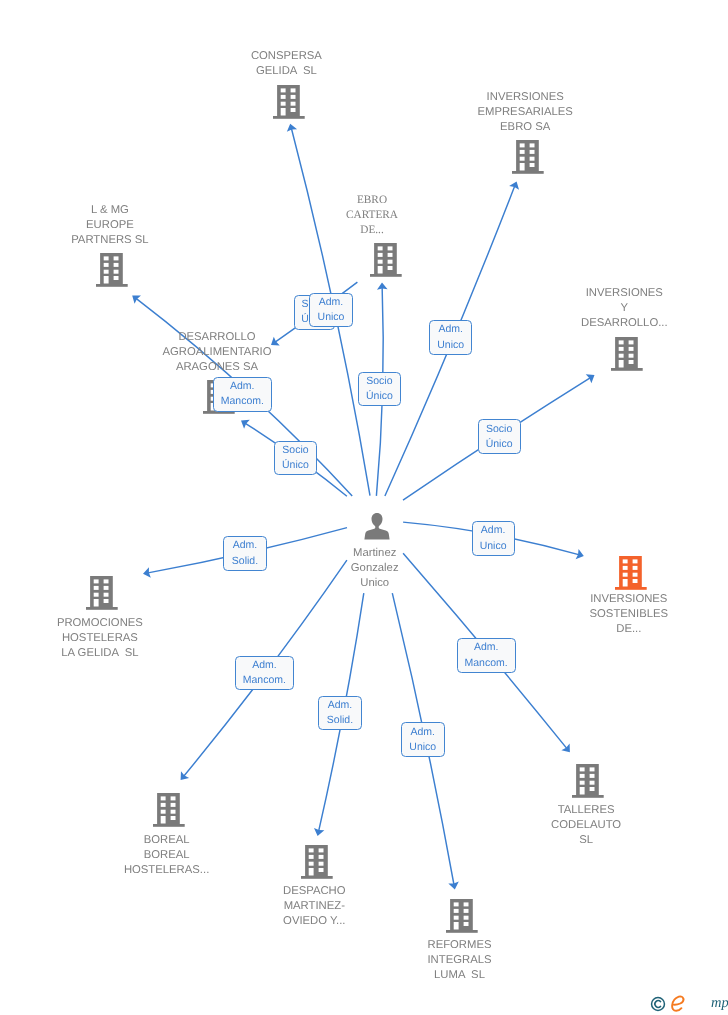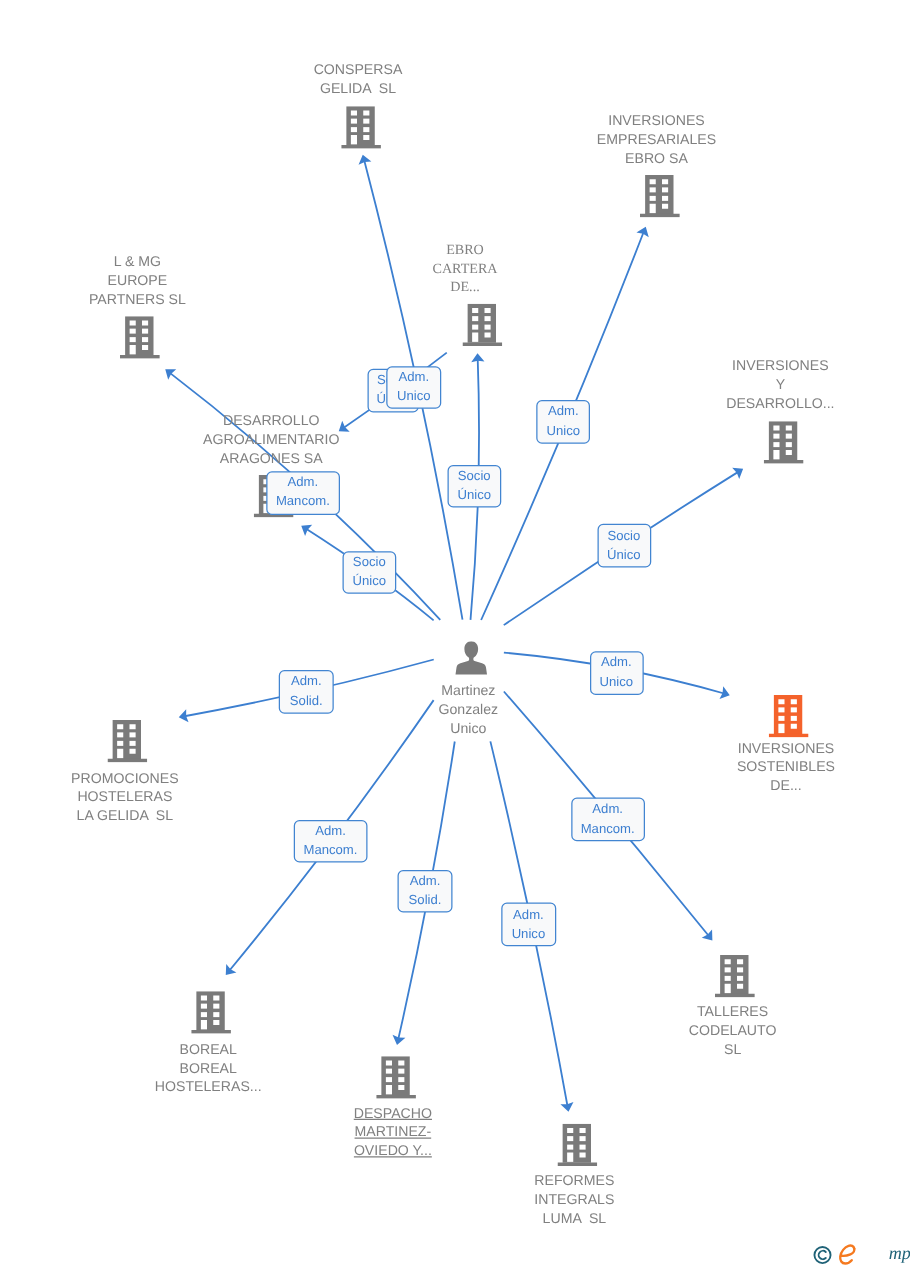--- a/index.html
+++ b/index.html
@@ -294,21 +294,21 @@
             <rect x="7.7" y="9.9" width="4.9" height="4.0"></rect>
             <rect x="7.7" y="16.7" width="4.9" height="4.0"></rect>
             <rect x="7.7" y="23.0" width="4.9" height="7.5"></rect>
             <rect x="17.6" y="3.4" width="4.9" height="4.0"></rect>
             <rect x="17.6" y="9.9" width="4.9" height="4.0"></rect>
             <rect x="17.6" y="16.7" width="4.9" height="4.0"></rect>
             <rect x="17.6" y="23.0" width="4.9" height="4.0"></rect>
           </g>
         </svg>
       </div>
-  <div class="caption" style="left:224.3px;top:884.0px;text-decoration:underline;"><span>DESPACHO</span><span>MARTINEZ-</span><span>OVIEDO Y...</span></div>
+  <div class="caption" style="left:224.3px;top:884.0px;"><span>DESPACHO</span><span>MARTINEZ-</span><span>OVIEDO Y...</span></div>
 </div>
 <div class="node">
   <div class="icon-wrap" style="left:445.8px;top:898.9px;width:32px;height:34px;">
         <svg class="icon" width="32" height="34" viewBox="0 0 32 34" xmlns="http://www.w3.org/2000/svg">
           <g fill="#7a7a7a">
             <rect x="4.1" y="0" width="22.7" height="31.2"></rect>
             <rect x="0" y="31.0" width="31.7" height="2.8"></rect>
           </g>
           <g fill="#ffffff">
             <rect x="7.7" y="3.4" width="4.9" height="4.0"></rect>

